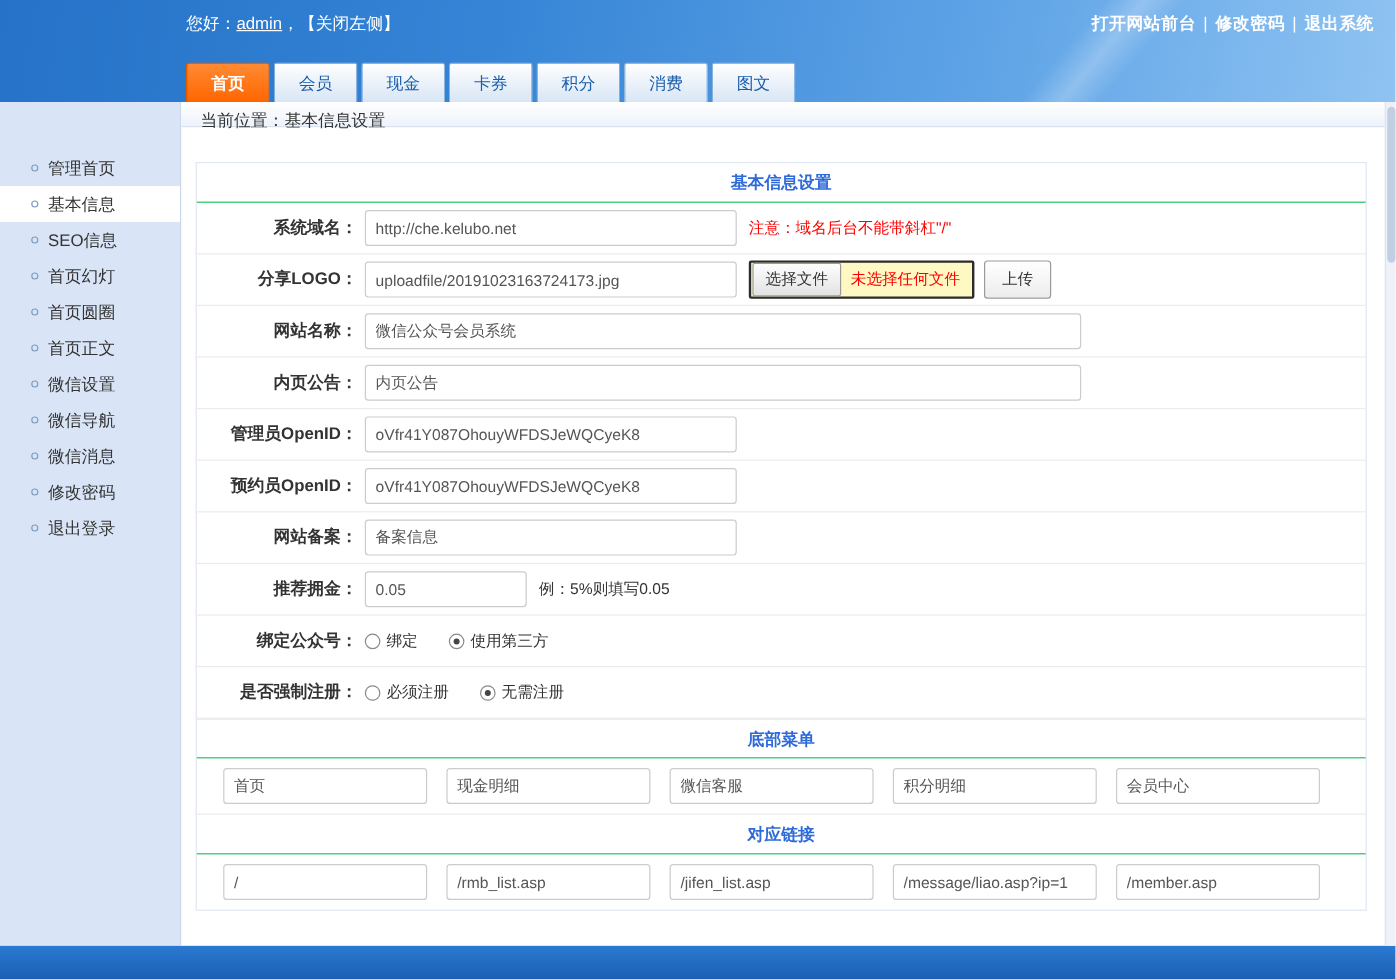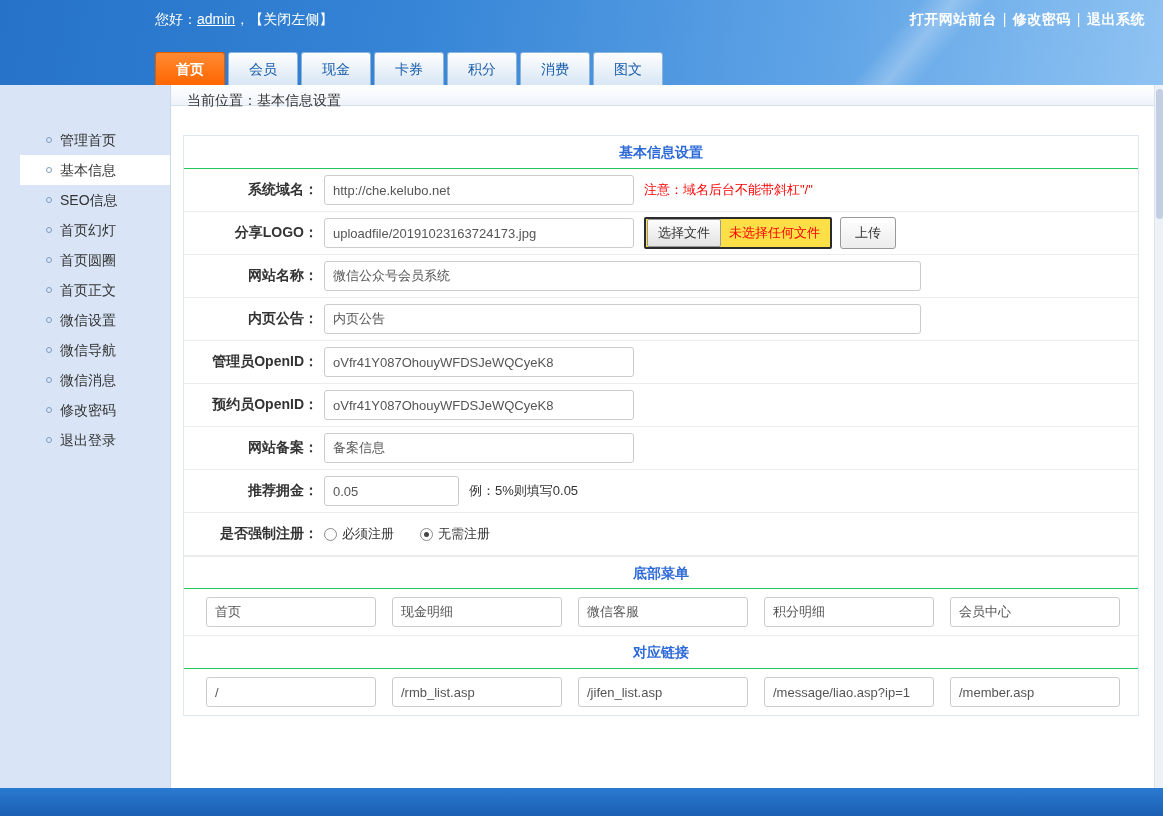--- a/index.html
+++ b/index.html
@@ -52,25 +52,24 @@
     color:#fff; font-weight:bold;
     border-color:#e05a00;
   }
   
   .body-row {
     display:flex;
     height:703px; 
     position:relative;
   }
   .sidebar {
-    width:170px; height:100%;
+    width:150px; height:100%;
     background:#d9e5f6;
     padding-top:40px;
     flex:none;
-    padding-left:20px;
   }
   .side-item {
     height:30px; line-height:30px;
     font-size:14px; color:#333;
     padding-left:26px;
     cursor:pointer;
     display:flex; align-items:center;
   }
   .side-item .bullet {
     width:6px; height:6px; border:1px solid #7f9cc0;
@@ -122,21 +121,21 @@
   .w-wide { width:597px; }
   .w-small { width:135px; }
   .w-cell { width:170px; }
   .note-red { color:#f00; font-size:13px; margin-left:10px; }
   .note-gray { color:#333; font-size:13px; margin-left:10px; }
   
   .file-box {
     display:flex; align-items:center;
     border:2px solid #2b2b2b; border-radius:2px;
     height:32px; margin-left:10px; padding-right:10px;
-    background:#fde047;
+    background:#fef9c3;
   }
   .btn-choose {
     height:28px; margin:0 8px 0 1px; padding:0 10px;
     background:linear-gradient(#fdfdfd,#e3e3e3);
     border:1px solid #9a9a9a; border-radius:2px;
     font-size:13px; color:#333; cursor:pointer;
   }
   .file-status { font-size:13px; color:#f00; }
   .btn-upload {
     height:32px; padding:0 14px; margin-left:8px;
@@ -295,20 +294,33 @@
           <div class="flabel">网站备案：</div>
           <input type="text" class="w-std" value="备案信息" style="">
         </div>
 
         <div class="frow">
           <div class="flabel">推荐拥金：</div>
           <input type="text" class="w-small" value="0.05" style="">
           <span class="note-gray">例：5%则填写0.05</span>
         </div>
 
+        <div class="frow">
+          <div class="flabel">绑定公众号：</div>
+          <div class="radio-group">
+            <span class="radio-opt">
+                <span class="radio"></span>
+                <span>绑定</span>
+              </span>
+            <span class="radio-opt">
+                <span class="radio checked"></span>
+                <span>使用第三方</span>
+              </span>
+          </div>
+        </div>
 
         <div class="frow">
           <div class="flabel">是否强制注册：</div>
           <div class="radio-group">
             <span class="radio-opt">
                 <span class="radio"></span>
                 <span>必须注册</span>
               </span>
             <span class="radio-opt">
                 <span class="radio checked"></span>

